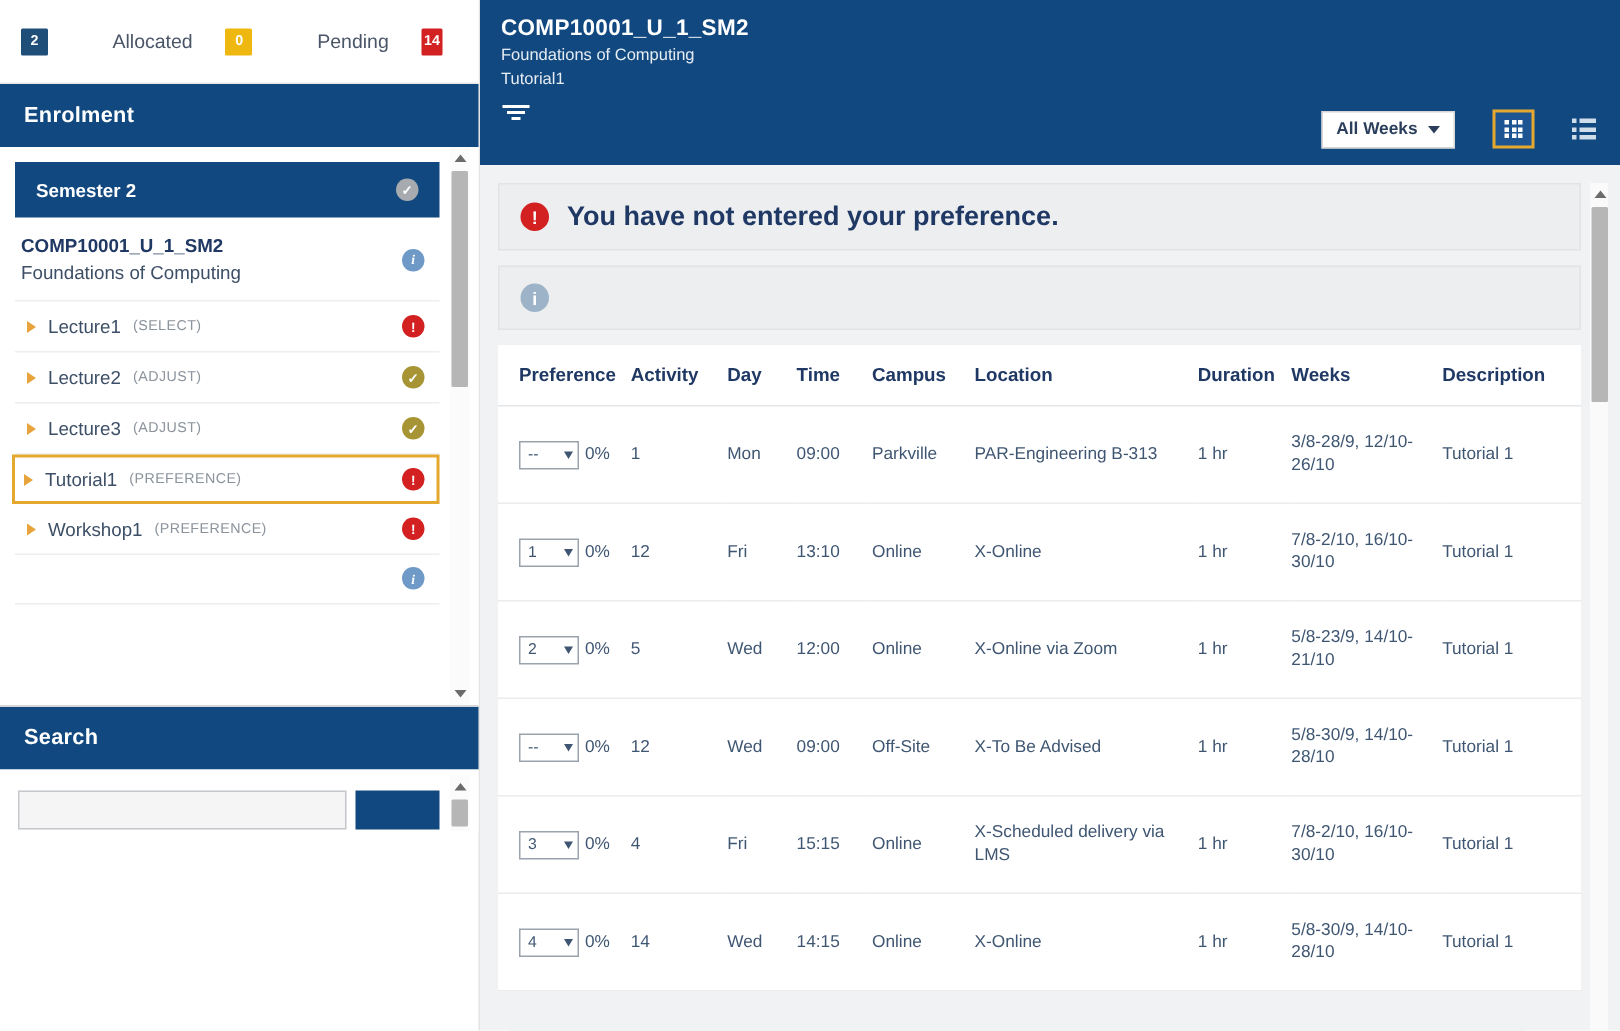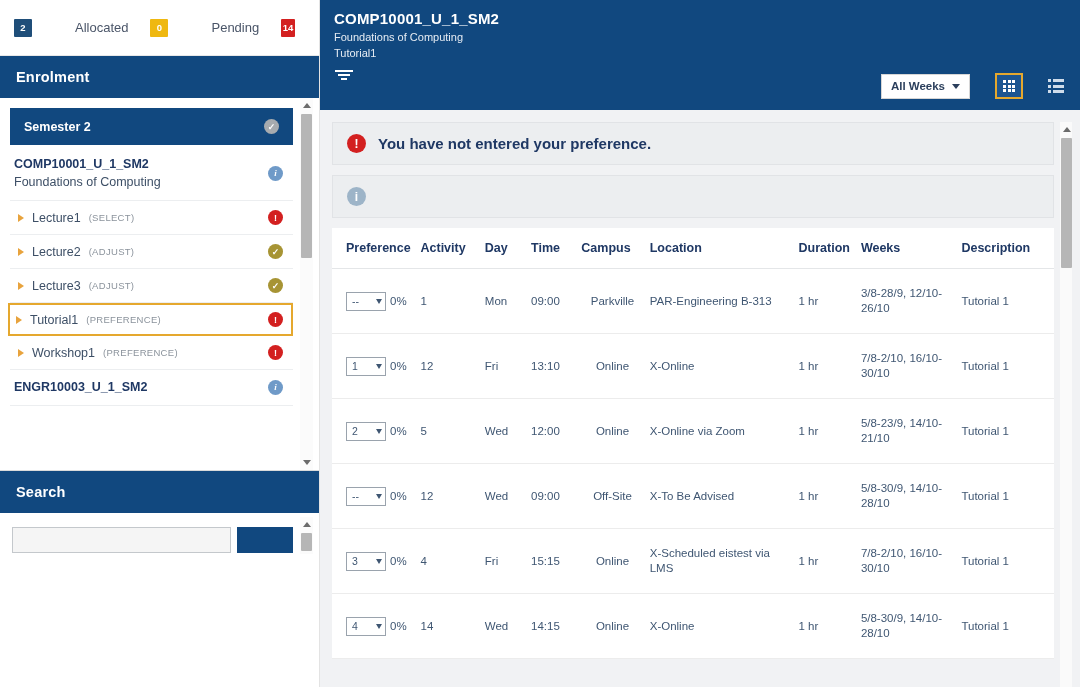--- a/index.html
+++ b/index.html
@@ -280,21 +280,21 @@
     background: #f1f2f4;
   }
 
   .alert {
     background: #eceef0;
     border: 1px solid #e1e3e6;
     display: flex; align-items: center; gap: 12px;
     padding: 11px 14px;
     margin-bottom: 10px;
   }
-  .alert-text { font-size: 15px; font-weight: bold; color: #1f3864; }
+  .alert-text { font-size: 18px; font-weight: bold; color: #1f3864; }
   .ico-lg { width: 19px; height: 19px; border-radius: 50%; display:flex; align-items:center; justify-content:center; color:#fff; font-size:12px; font-weight:bold; flex:0 0 19px; }
   .ico-lg.alert-red { background: #d32020; }
   .ico-lg.alert-blue { background: #9db4c8; }
 
   .table-wrap { background: #ffffff; }
   table.sched { width: 100%; border-collapse: collapse; table-layout: fixed; }
   table.sched th {
     text-align: left;
     font-size: 12.5px;
     font-weight: bold;
@@ -308,21 +308,21 @@
     color: #3f5672;
     padding: 17px 6px 17px 0;
     border-bottom: 1px solid #ececec;
     vertical-align: middle;
     line-height: 15px;
   }
   .c-pref { width: 88px; padding-left: 14px !important; }
   .c-act  { width: 64px; }
   .c-day  { width: 46px; }
   .c-time { width: 50px; }
-  .c-camp { width: 68px; text-align: center; }
+  .c-camp { width: 68px; }
   .c-loc  { width: 148px; }
   .c-dur  { width: 62px; }
   .c-week { width: 100px; }
   .c-desc { width: 92px; }
 
   th.c-pref { padding-left: 14px !important; }
 
   .pref-cell { display: flex; align-items: center; gap: 4px; }
   .pref-sel {
     width: 40px; height: 19px;
@@ -423,21 +423,20 @@
           <span class="activity-left">
             <span class="tri"></span>
             <span class="act-name">Workshop1</span>
             <span class="act-mode">(PREFERENCE)</span>
           </span>
           <span class="ico-circle ico-alert">!</span>
         </div>
 
         <div class="course-row">
           <div>
-            <div class="course-code">ENGR10003_U_1_SM2</div>
           </div>
           <span class="ico-circle ico-info">i</span>
         </div>
 
       </div>
 
       <div class="sb-track">
         <div class="sb-up">
             <span class="sb-arrow-u"></span>
           </div>
@@ -627,21 +626,21 @@
                     <span>3</span>
                     <span class="cv"></span>
                   </span>
                   <span class="pref-pct">0%</span>
                 </span>
               </td>
               <td class="c-act">4</td>
               <td class="c-day">Fri</td>
               <td class="c-time">15:15</td>
               <td class="c-camp">Online</td>
-              <td class="c-loc">X-Scheduled eistest via LMS</td>
+              <td class="c-loc">X-Scheduled delivery via LMS</td>
               <td class="c-dur">1 hr</td>
               <td class="c-week">7/8-2/10, 16/10-30/10</td>
               <td class="c-desc">Tutorial 1</td>
             </tr>
 
             <tr>
               <td class="c-pref">
                 <span class="pref-cell">
                   <span class="pref-sel">
                     <span>4</span>

